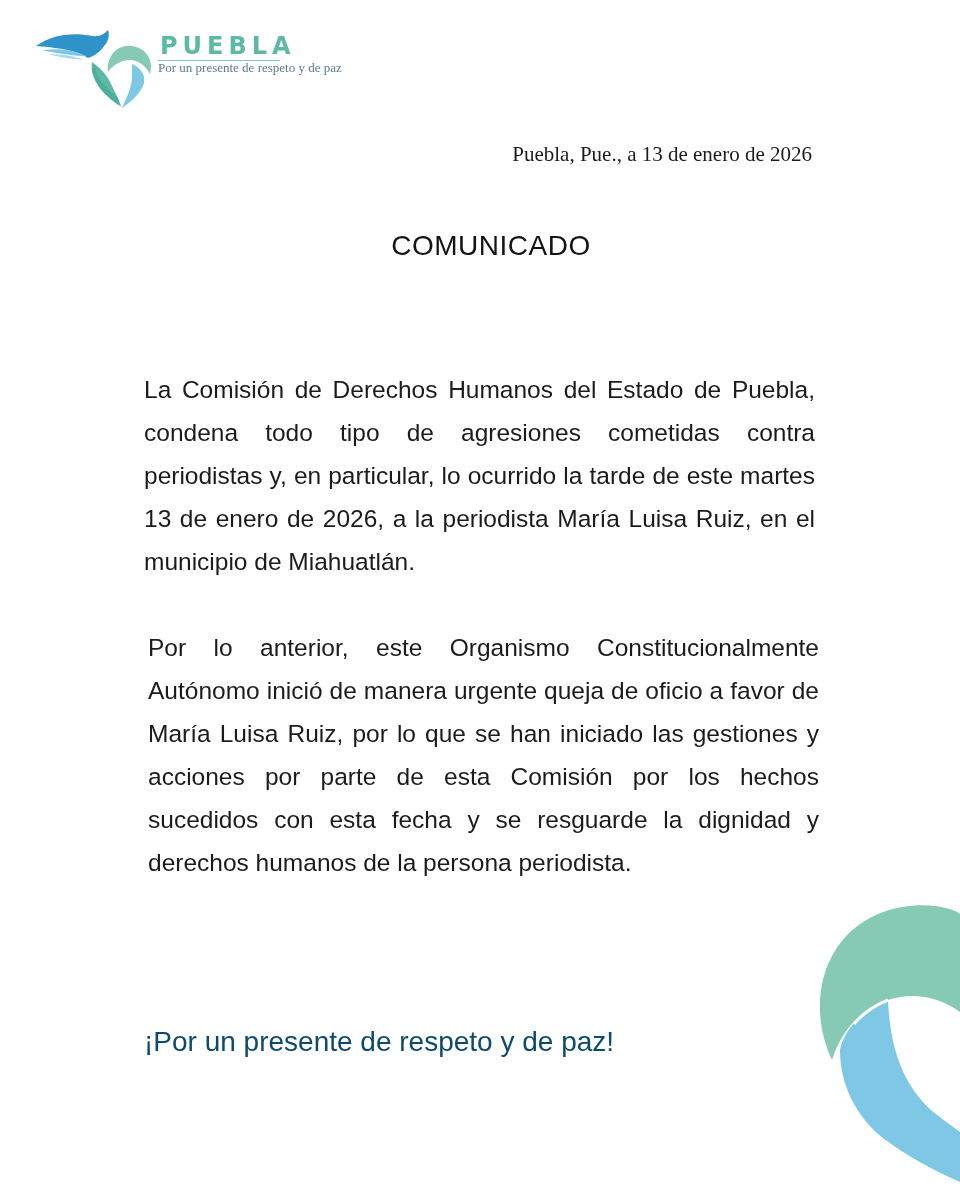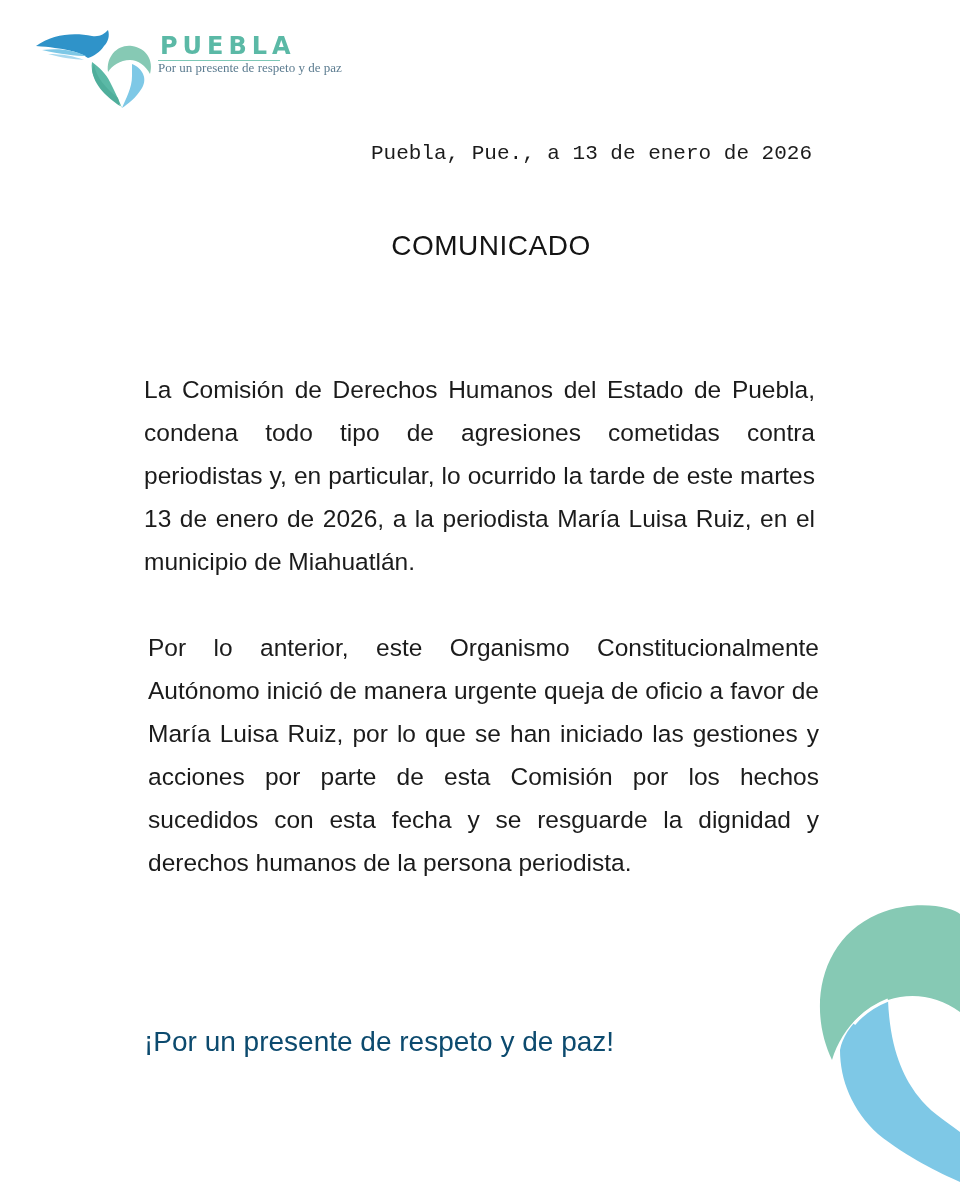--- a/index.html
+++ b/index.html
@@ -63,21 +63,21 @@
       font-family: "Liberation Serif", serif;
       font-size: 13px;
       line-height: 9px;
       color: #5c7c90;
       white-space: nowrap;
     }
     .date-line {
       position: absolute;
       right: 148px;
       top: 140px;
-      font-family: Liberation Mono, monospace;
+      font-family: Liberation Serif, serif;
       font-size: 21px;
       line-height: 28px;
       color: #1b1b1b;
       white-space: nowrap;
     }
     .doc-title {
       position: absolute;
       left: 0;
       width: 982px;
       top: 228px;

